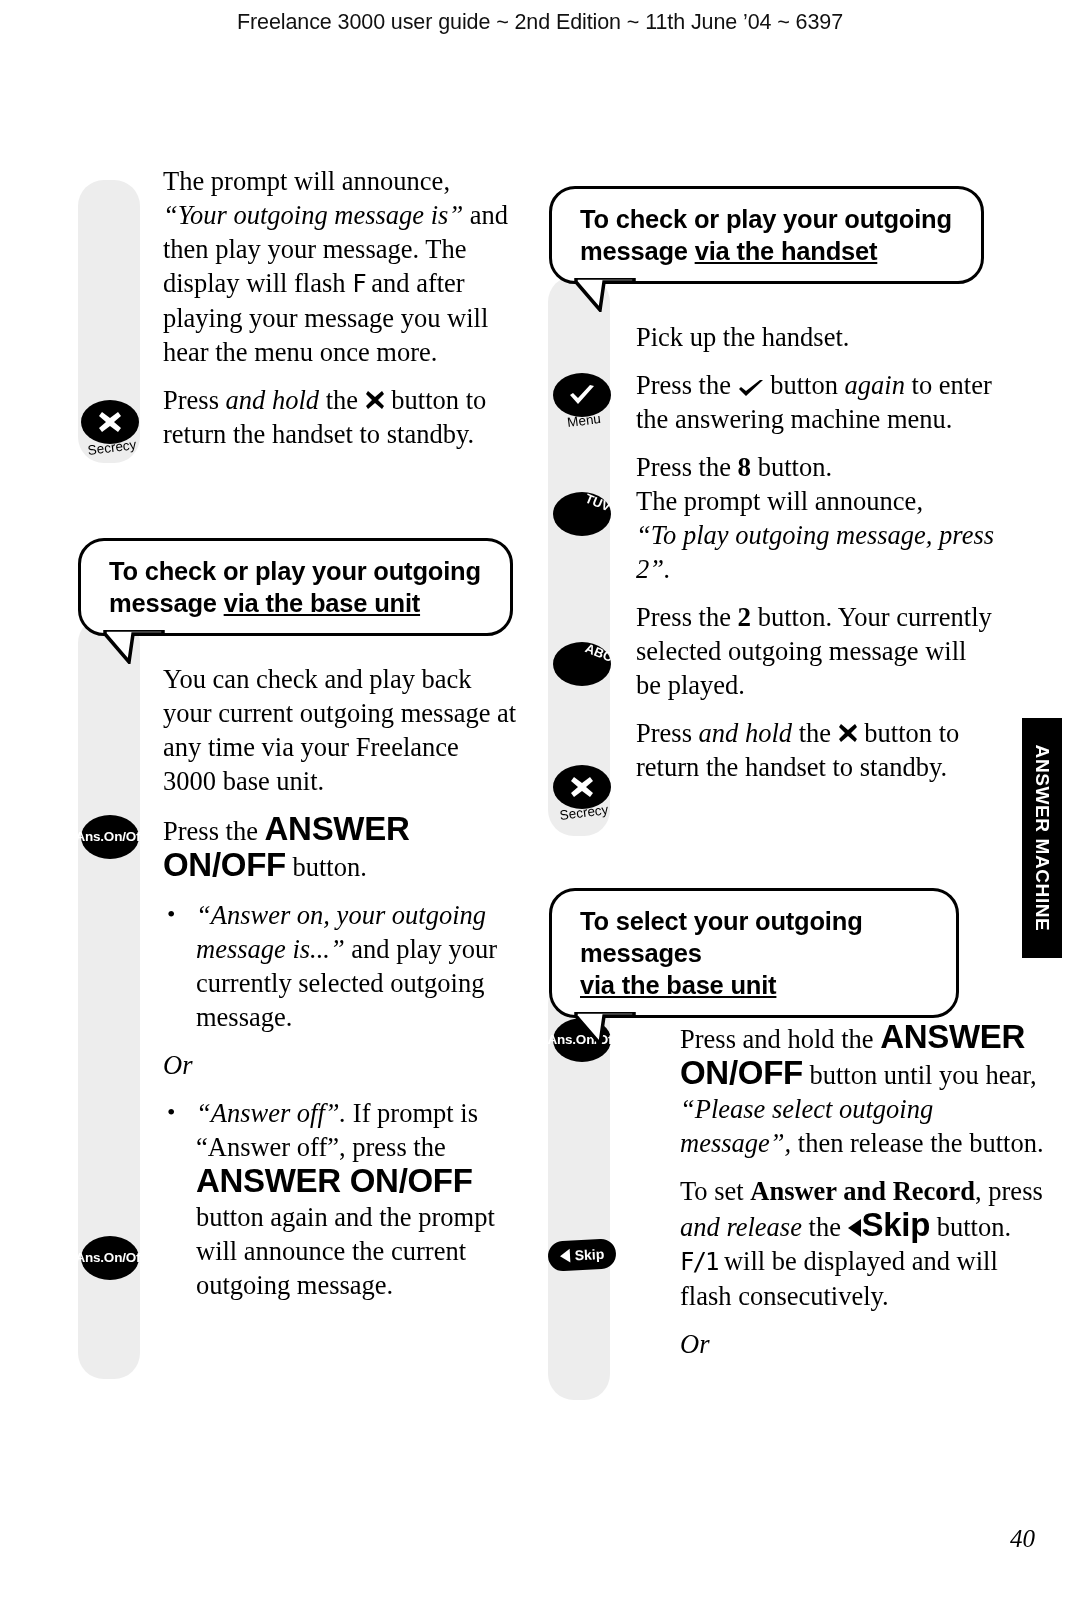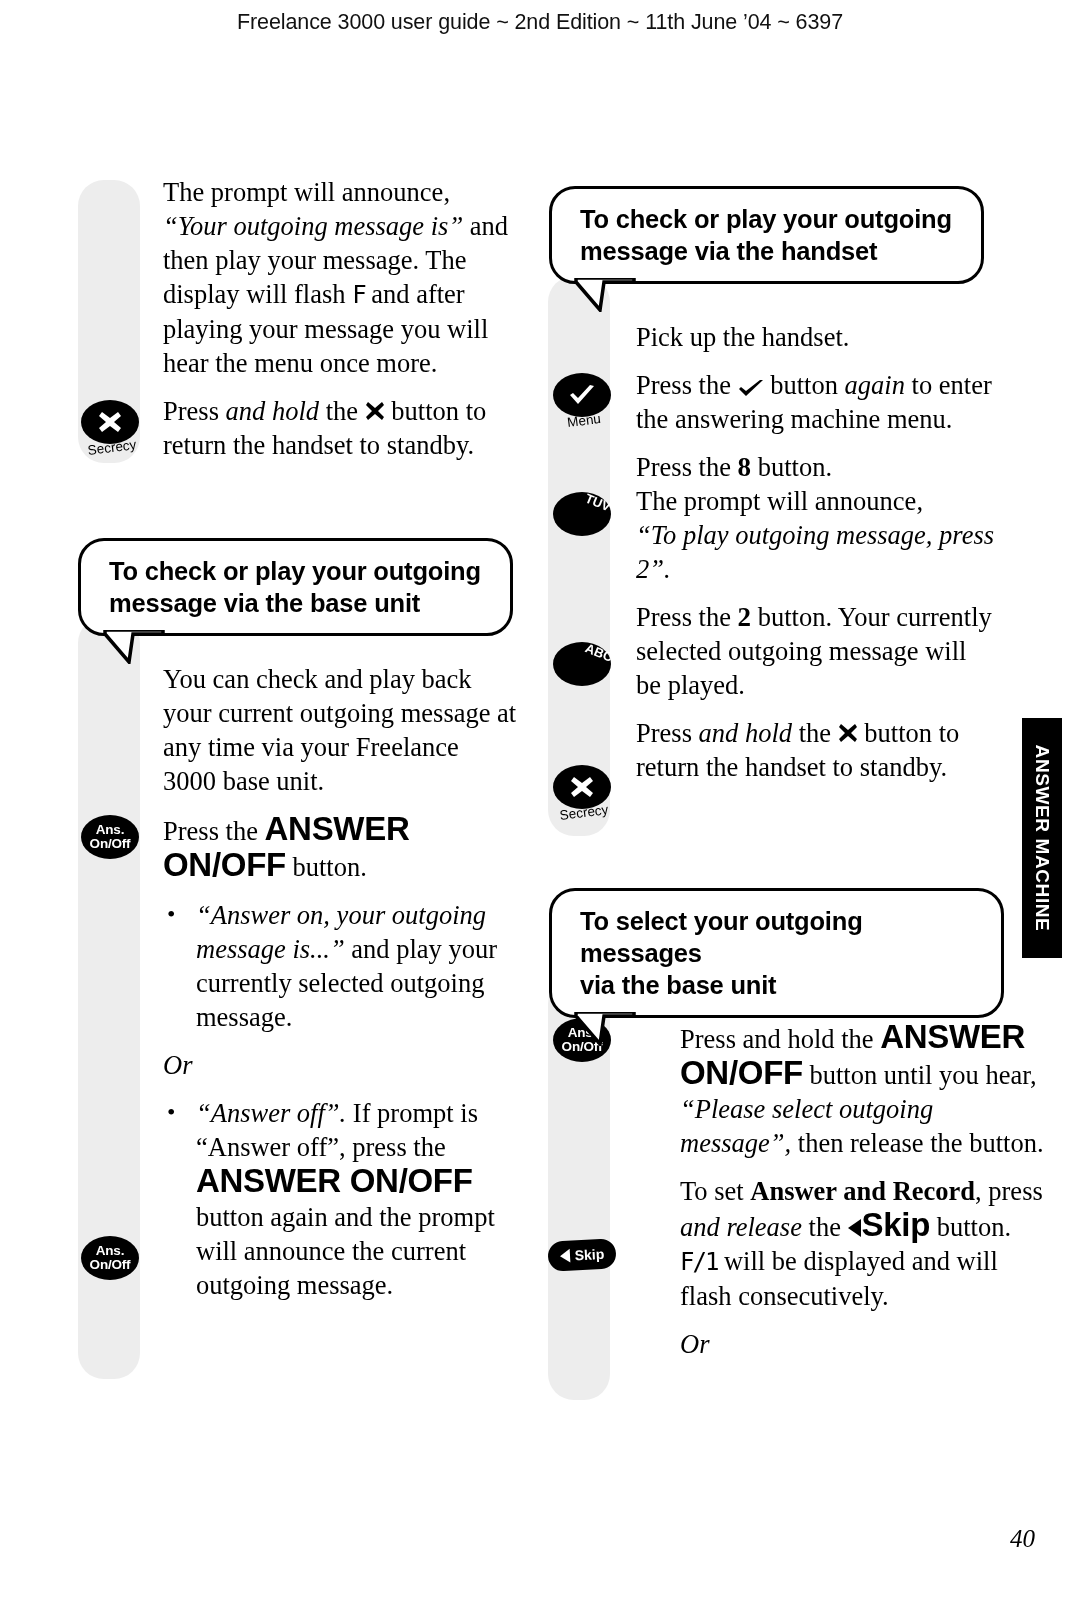--- a/index.html
+++ b/index.html
@@ -103,21 +103,21 @@
     border-radius:26px;
     background:#fff;
     font-family:"Liberation Sans", sans-serif;
     font-weight:600;
     font-size:25.5px;
     line-height:32px;
     letter-spacing:-0.2px;
     padding:14px 18px 14px 28px;
     z-index:5;
   }
-  .callout .strong{font-weight:bold;}
+  .callout .strong{font-weight:bold;text-decoration:underline;}
   
   .callout .tail,
   .callout .tail-fill{
     position:absolute;
     left:22px;bottom:-31px;
     width:62px;height:34px;
   }
   .callout .tail svg,.callout .tail-fill svg{display:block;}
 
   
@@ -132,21 +132,21 @@
     border-radius:50%;
   }
   .key .glyph{
     position:absolute;left:0;top:0;width:58px;height:44px;
     display:flex;align-items:center;justify-content:center;
     color:#fff;
     font-family:"Liberation Sans", sans-serif;
     font-weight:bold;
   }
   .key .glyph.two-line{
-    flex-direction:column;
+    flex-direction:row;
     line-height:14px;
     font-size:13.5px;
     letter-spacing:-0.2px;
   }
   .key .digit{
     font-size:30px;
     position:absolute;left:13px;top:7px;
   }
   .key .sub{
     position:absolute;
@@ -229,21 +229,21 @@
   <div class="thumb-tab">
     <span>ANSWER MACHINE</span>
   </div>
 
   <div class="col col-left">
 
     <div class="rail top-round" style="top:180px;height:283px;border-bottom-left-radius:26px;border-bottom-right-radius:26px;"></div>
 
     <div class="rail top-round bot-round" style="top:617px;height:762px;"></div>
 
-    <div class="body-text" style="left:85px;top:175px;width:355px;">
+    <div class="body-text" style="left:85px;top:164px;width:355px;">
       <p>
         <span>The prompt will announce,</span>
         <em>“Your outgoing message is”</em>
         <span>and then play your message. The display will flash</span>
         <span class="lcd">F</span>
         <span>and after playing your message you will hear the menu once more.</span>
       </p>
       <p>
         <span>Press</span>
         <em>and hold</em>
@@ -395,21 +395,21 @@
     <div class="key" style="left:5px;top:765px;">
       <div class="ell"></div>
       <span class="xmark">
         <svg viewBox="0 0 24 22" width="24" height="22">
           <path d="M4 1 L12 7 L20 1 L23 5 L16 11 L23 17 L20 21 L12 15 L4 21 L1 17 L8 11 L1 5 Z" fill="#fff"></path>
         </svg>
       </span>
       <span class="caption" style="transform:rotate(-7deg);">Secrecy</span>
     </div>
 
-    <div class="callout" style="left:1px;top:888px;width:455px;">
+    <div class="callout" style="left:1px;top:888px;width:410px;">
       <div>To select your outgoing messages</div>
       <div class="strong">via the base unit</div>
       <span class="tail">
         <svg viewBox="0 0 62 34" width="62" height="34">
           <path d="M2 0 L60 0 L60 4 L30 4 L26 32 L2 4 Z" fill="#fff" stroke="#000" stroke-width="3.5" stroke-linejoin="miter"></path>
         </svg>
       </span>
     </div>
 
     <div class="body-text" style="left:88px;top:1020px;width:368px;margin-left:44px;">

